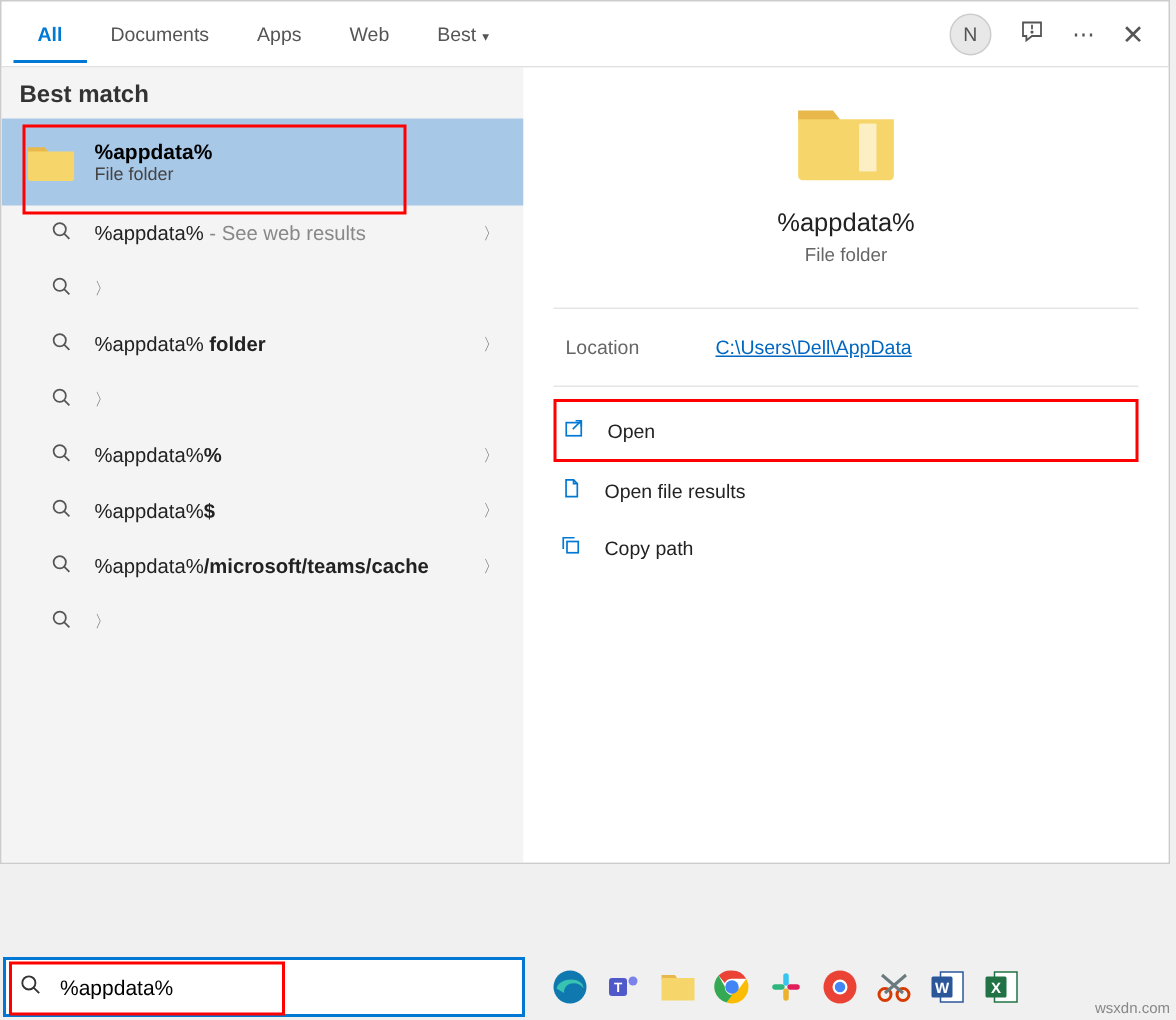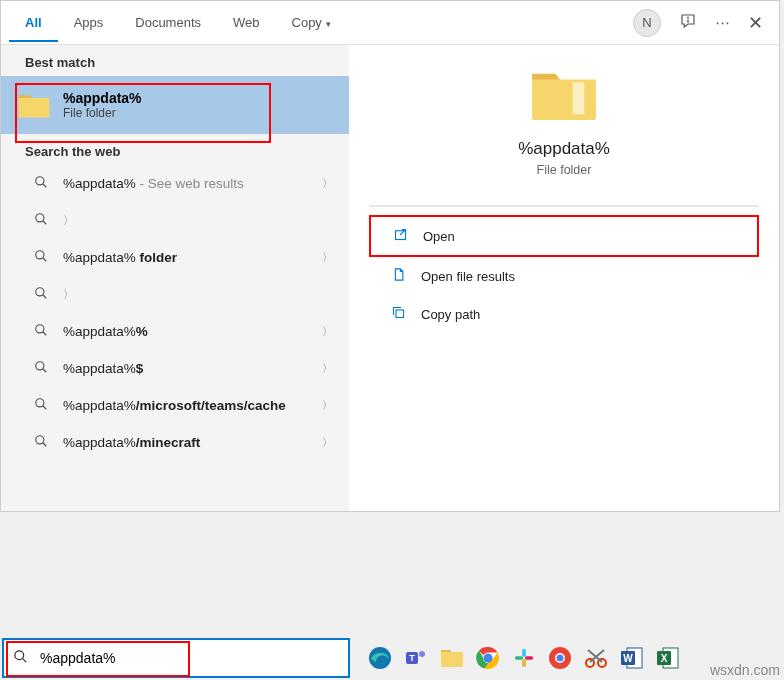--- a/index.html
+++ b/index.html
@@ -1,34 +1,34 @@
 <!DOCTYPE html>
 <html><head>
 <meta charset="utf-8">
 <style>
 * { margin: 0; padding: 0; box-sizing: border-box; font-family: "Segoe UI", Arial, sans-serif; }
 body { width: 784px; height: 680px; background: #f0f0f0; position: relative; overflow: hidden; }
 
-.window { width: 780px; height: 512px; background: #fff; border: 1px solid #ccc; position: relative; display: flex; flex-direction: column; }
+.window { width: 780px; height: 576px; background: #fff; border: 1px solid #ccc; position: relative; display: flex; flex-direction: column; }
 
 .header { display: flex; align-items: center; height: 44px; border-bottom: 1px solid #e0e0e0; padding: 0 8px; }
 .tabs { display: flex; gap: 0; }
 .tab { padding: 12px 16px 10px; font-size: 13px; color: #555; cursor: pointer; border-bottom: 2px solid transparent; }
 .tab.active { color: #0078d4; border-bottom: 2px solid #0078d4; font-weight: 600; }
 .tab .chev { font-size: 9px; margin-left: 4px; }
 .header-right { margin-left: auto; display: flex; align-items: center; gap: 18px; padding-right: 8px; }
 .avatar { width: 28px; height: 28px; border-radius: 50%; background: #e8e8e8; display: flex; align-items: center; justify-content: center; font-size: 13px; color: #555; border: 1px solid #ccc; }
 .feedback-icon, .more-icon, .close-icon { color: #555; font-size: 15px; cursor: pointer; }
 .close-icon { font-size: 18px; }
 
 .body { display: flex; flex: 1; overflow: hidden; }
 .left-panel { width: 348px; background: #f4f4f4; overflow-y: auto; }
 .right-panel { flex: 1; background: #fff; padding-top: 20px; display: flex; flex-direction: column; align-items: stretch; }
 
-.section-label { font-size: 13px; font-weight: 600; color: #333; padding: 10px 24px 6px; }
+.section-label { font-size: 16px; font-weight: 600; color: #333; padding: 10px 12px 6px; }
 .best-match { display: flex; align-items: center; padding: 10px 16px; background: #a8c8e8; height: 58px; }
 .best-match .folder-icon { width: 34px; height: 28px; margin-right: 12px; }
 .best-match .title { font-size: 14px; font-weight: 600; color: #000; }
 .best-match .sub { font-size: 12px; color: #444; }
 .redbox-best { position: absolute; border: 2px solid red; pointer-events: none; }
 
 .web-item { display: flex; align-items: center; padding: 10px 16px; font-size: 13.5px; color: #222; cursor: pointer; margin-left: 16px; }
 .web-item .sicon { width: 16px; text-align: center; margin-right: 14px; color: #555; font-size: 14px; }
 .web-item .txt { flex: 1; }
 .web-item .txt .light { color: #888; font-weight: 400; }
@@ -38,49 +38,49 @@
 .preview-top { display: flex; flex-direction: column; align-items: center; }
 .big-folder { width: 72px; height: 58px; margin-bottom: 16px; }
 .preview-title { font-size: 17px; color: #222; margin-bottom: 4px; }
 .preview-sub { font-size: 12.5px; color: #666; margin-bottom: 28px; }
 .divider { height: 1px; background: #e5e5e5; margin: 0 20px; }
 .loc-row { display: flex; padding: 18px 28px; font-size: 13px; }
 .loc-label { color: #666; width: 100px; }
 .loc-val { color: #0067c0; text-decoration: underline; }
 
 .actions { padding: 8px 20px; }
-.action { display: flex; align-items: center; padding: 10px 20px; font-size: 13px; color: #222; cursor: pointer; }
+.action { display: flex; align-items: center; padding: 10px 2px; font-size: 13px; color: #222; cursor: pointer; }
 .action .aicon { width: 18px; text-align: center; margin-right: 14px; color: #0078d4; font-size: 14px; }
 .redbox-open { border: 2px solid red; }
 
 .searchbar-row { position: absolute; left: 0; bottom: 0; width: 780px; height: 44px; display: flex; align-items: center; background: #f0f0f0; }
 .searchbox { flex: 0 0 348px; height: 40px; border: 2px solid #0078d4; background: #fff; display: flex; align-items: center; margin: 2px; }
 .searchbox .sicon2 { width: 32px; text-align: center; color: #333; font-size: 15px; }
 .searchbox input { border: none; outline: none; font-size: 14px; flex: 1; padding: 4px; font-family: inherit; }
 .redbox-search { position: absolute; border: 2px solid red; pointer-events: none; }
 .taskbar { flex: 1; display: flex; align-items: center; gap: 8px; padding-left: 14px; }
 .tb-icon { width: 28px; height: 28px; border-radius: 3px; display: flex; align-items: center; justify-content: center; font-size: 16px; position: relative; }
-.watermark { position: absolute; right: 4px; bottom: 2px; font-size: 14px; color: #888; }
+.watermark { position: absolute; right: 4px; bottom: 2px; font-size: 10px; color: #888; }
 
 
 .folder-svg-body { fill: #f6d66a; }
 .folder-svg-tab { fill: #e8b94a; }
 </style>
 </head>
 <body>
 
 <div class="window">
 
   <div class="header">
     <div class="tabs">
       <div class="tab active">All</div>
+      <div class="tab">Documents</div>
       <div class="tab">Apps</div>
-      <div class="tab">Documents</div>
       <div class="tab">Web</div>
-      <div class="tab"><span>Copy</span><span class="chev">▾</span></div>
+      <div class="tab"><span>Best</span><span class="chev">▾</span></div>
     </div>
     <div class="header-right">
       <div class="avatar">N</div>
       <div class="feedback-icon">
         <svg width="18" height="18" viewBox="0 0 24 24" fill="none" stroke="#555" stroke-width="1.6">
             <path d="M4 4h16v12H12l-5 4v-4H4z"></path>
             <path d="M12 6v4"></path>
             <circle cx="12" cy="12.5" r="0.6" fill="#555"></circle>
           </svg>
       </div>
@@ -97,21 +97,20 @@
             <path class="folder-svg-tab" d="M2 6h16l4 5H2z"></path>
             <path class="folder-svg-body" d="M2 10h44v26a2 2 0 0 1-2 2H4a2 2 0 0 1-2-2z"></path>
           </svg>
         <div>
           <div class="title">%appdata%</div>
           <div class="sub">File folder</div>
         </div>
       </div>
       <div class="redbox-best" style="left:14px; top:82px; width:256px; height:60px;"></div>
 
-      <div class="section-label">Search the web</div>
       <div id="web-list">
           <div class="web-item">
             <span class="sicon"><svg width="14" height="14" viewBox="0 0 24 24" fill="none" stroke="#555" stroke-width="2">
                 <circle cx="10" cy="10" r="7"></circle>
                 <path d="M21 21l-6-6"></path>
               </svg></span>
             <span class="txt">%appdata%<b></b><span class="light"> - See web results</span></span>
             <span class="chev">〉</span>
           </div>
           <div class="web-item">
@@ -158,37 +157,40 @@
                 <path d="M21 21l-6-6"></path>
               </svg></span>
             <span class="txt">%appdata%<b>/microsoft/teams/cache</b><span class="light"></span></span>
             <span class="chev">〉</span>
           </div>
           <div class="web-item">
             <span class="sicon"><svg width="14" height="14" viewBox="0 0 24 24" fill="none" stroke="#555" stroke-width="2">
                 <circle cx="10" cy="10" r="7"></circle>
                 <path d="M21 21l-6-6"></path>
               </svg></span>
-            <span class="txt">%appdata%<b>/minecraft</b><span class="light"></span></span>
             <span class="chev">〉</span>
           </div>
         </div>
     </div>
 
     <div class="right-panel">
       <div class="preview-top">
         <svg class="big-folder" viewBox="0 0 48 40">
             <path class="folder-svg-tab" d="M2 6h16l4 5H2z"></path>
             <path class="folder-svg-body" d="M2 10h44v26a2 2 0 0 1-2 2H4a2 2 0 0 1-2-2z"></path>
             <rect x="30" y="12" width="8" height="22" fill="#fff" opacity="0.6"></rect>
           </svg>
         <div class="preview-title">%appdata%</div>
         <div class="preview-sub">File folder</div>
       </div>
       <div class="divider"></div>
+      <div class="loc-row">
+        <div class="loc-label">Location</div>
+        <a class="loc-val" href="#">C:\Users\Dell\AppData</a>
+      </div>
       <div class="divider"></div>
       <div class="actions">
         <div class="action redbox-open">
           <span class="aicon">
             <svg width="15" height="15" viewBox="0 0 24 24" fill="none" stroke="#0078d4" stroke-width="1.8">
                 <rect x="4" y="6" width="16" height="14"></rect>
                 <path d="M14 4h6v6"></path>
                 <path d="M20 4l-9 9"></path>
               </svg>
           </span>

